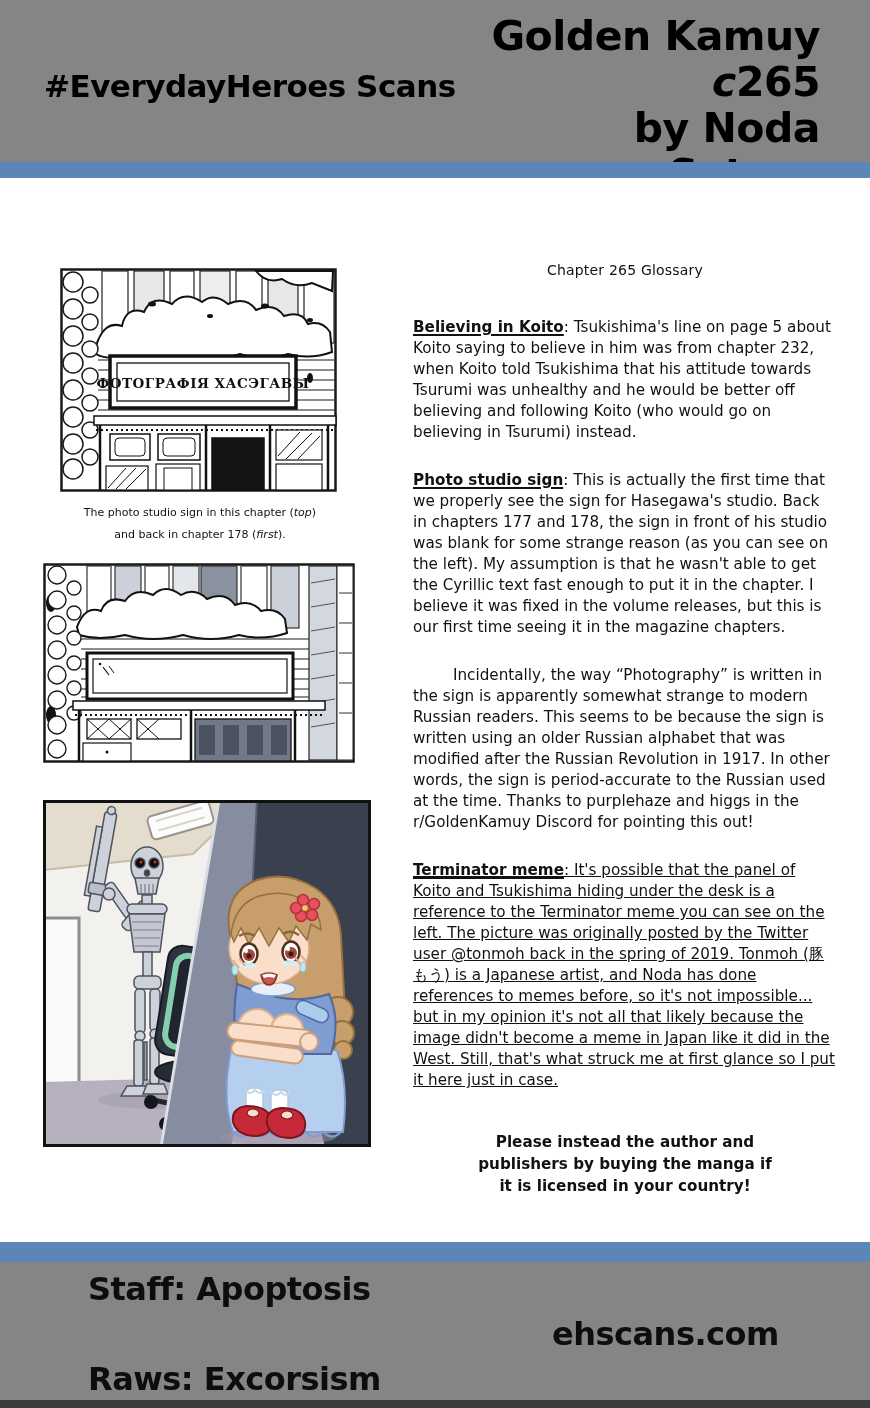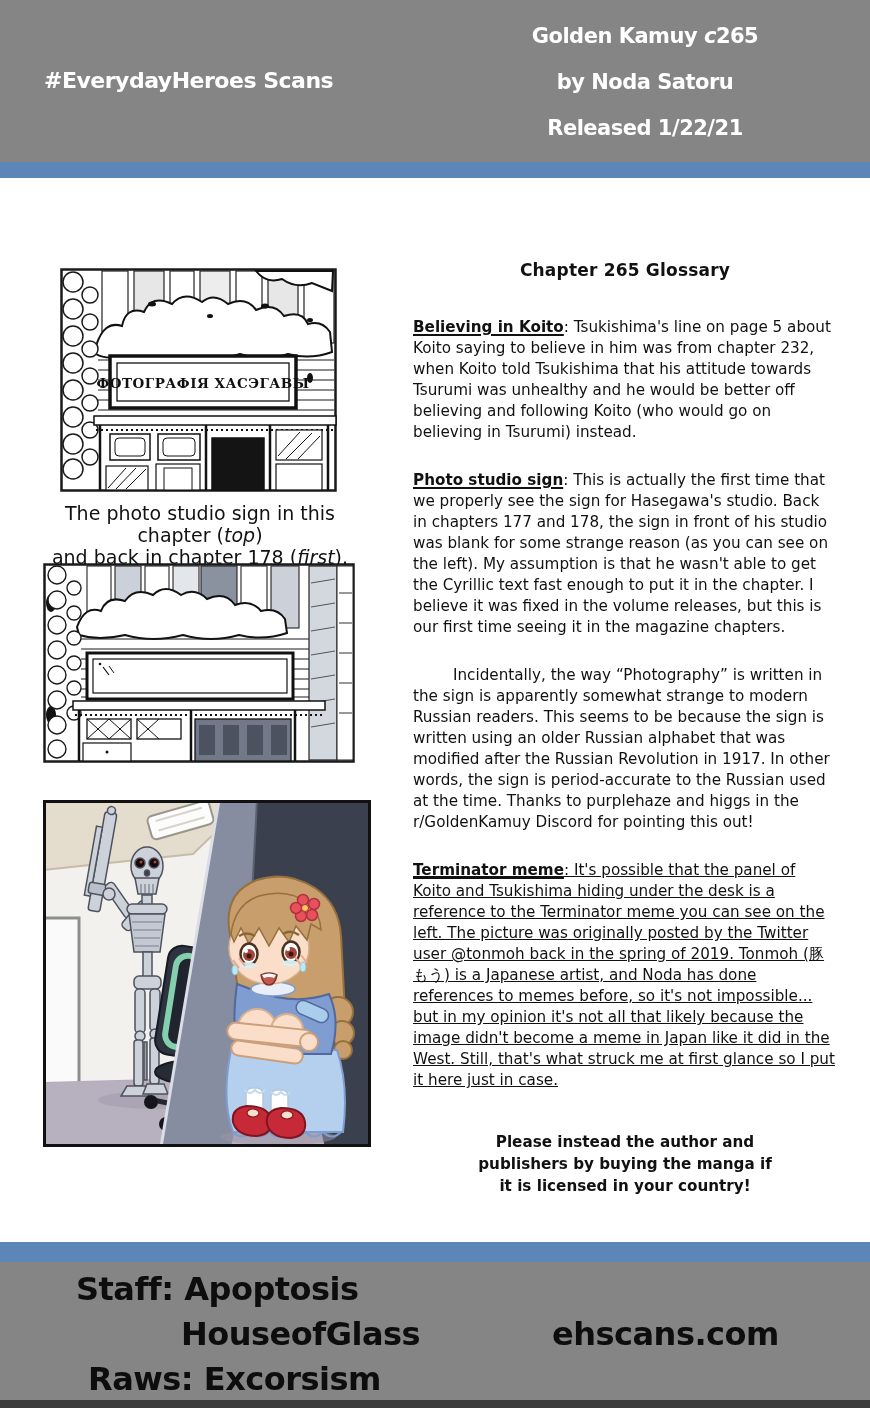--- a/index.html
+++ b/index.html
@@ -5,41 +5,41 @@
   html,body{margin:0;padding:0;background:#444;}
   .page{position:relative;width:870px;height:1408px;margin:0 auto;background:#fff;
         font-family:"DejaVu Sans","Liberation Sans",sans-serif;color:#141414;overflow:hidden;}
   
   .band-gray{position:absolute;left:0;width:870px;background:#858585;}
   .hdr{top:0;height:162px;}
   .ftr{top:1262px;height:146px;}
   .divider{position:absolute;left:0;width:870px;background:#5d86b8;}
   .div1{top:162px;height:16px;}
   .div2{top:1242px;height:20px;}
-  .group-name{position:absolute;left:44px;top:68px;font-size:22px;font-weight:bold;letter-spacing:-0.5px;color:#ffffff;}
-  .title-block{position:absolute;left:470px;top:13px;width:350px;text-align:center;
-               font-size:21px;font-weight:bold;line-height:46px;color:#ffffff;letter-spacing:-0.5px;}
+  .group-name{position:absolute;left:44px;top:68px;font-size:31px;font-weight:bold;letter-spacing:-0.5px;color:#000000;}
+  .title-block{position:absolute;left:470px;top:13px;width:350px;text-align:right;
+               font-size:41px;font-weight:bold;line-height:46px;color:#000000;letter-spacing:-0.5px;}
   .title-block .chap-c{font-style:italic;}
   
   .main{position:absolute;left:0;top:178px;width:870px;height:1064px;background:#fff;}
   .panel{position:absolute;display:block;}
   .p1{left:60px;top:90px;}
-  .cap{left:40px;top:324px;width:320px;position:absolute;text-align:center;font-size:19px;line-height:22px;color:#111;}
+  .cap{left:40px;top:324px;width:320px;position:absolute;text-align:center;font-size:11px;line-height:22px;color:#111;}
   .p2{left:43px;top:385px;}
   .meme{left:43px;top:622px;}
   .gloss{position:absolute;left:413px;top:82px;width:424px;font-size:15.2px;line-height:21px;color:#111;}
-  .gloss h3{margin:0 0 36px 0;font-size:17px;font-weight:bold;text-align:center;letter-spacing:0.2px;}
+  .gloss h3{margin:0 0 36px 0;font-size:14px;font-weight:normal;text-align:center;letter-spacing:0.2px;}
   .gloss p{margin:16px 0 27px 0;}
   .gloss p:last-of-type{margin-bottom:0;text-decoration:underline;}
   .term{font-weight:bold;text-decoration:underline;text-decoration-thickness:2px;text-underline-offset:2px;}
   .indent{text-indent:40px;}
   .support{margin-top:40px;text-align:center;font-weight:bold;line-height:22px;}
   
   .ftr-line{position:absolute;font-size:32px;font-weight:bold;letter-spacing:-0.5px;color:#0d0d0d;}
-  .f1{left:76px;top:1270px;}
+  .f1{left:88px;top:1270px;}
   .f2{left:181px;top:1315px;}
   .f3{left:88px;top:1360px;}
   .fsite{left:552px;top:1315px;}
   .bottom-edge{position:absolute;left:0;top:1400px;width:870px;height:8px;background:#3c3c3c;}
 </style>
 </head>
 <body>
 
 <div class="page">
 
@@ -396,17 +396,16 @@
         <div>Please instead the author and</div>
         <div>publishers by buying the manga if</div>
         <div>it is licensed in your country!</div>
       </div>
     </div>
   </div>
 
   <div class="divider div2"></div>
   <div class="band-gray ftr"></div>
   <div class="ftr-line f1">Staff: Apoptosis</div>
-  <div class="ftr-line f2">HouseofGlass</div>
   <div class="ftr-line fsite">ehscans.com</div>
   <div class="ftr-line f3">Raws: Excorsism</div>
   <div class="bottom-edge"></div>
 </div>
 
 </body></html>

